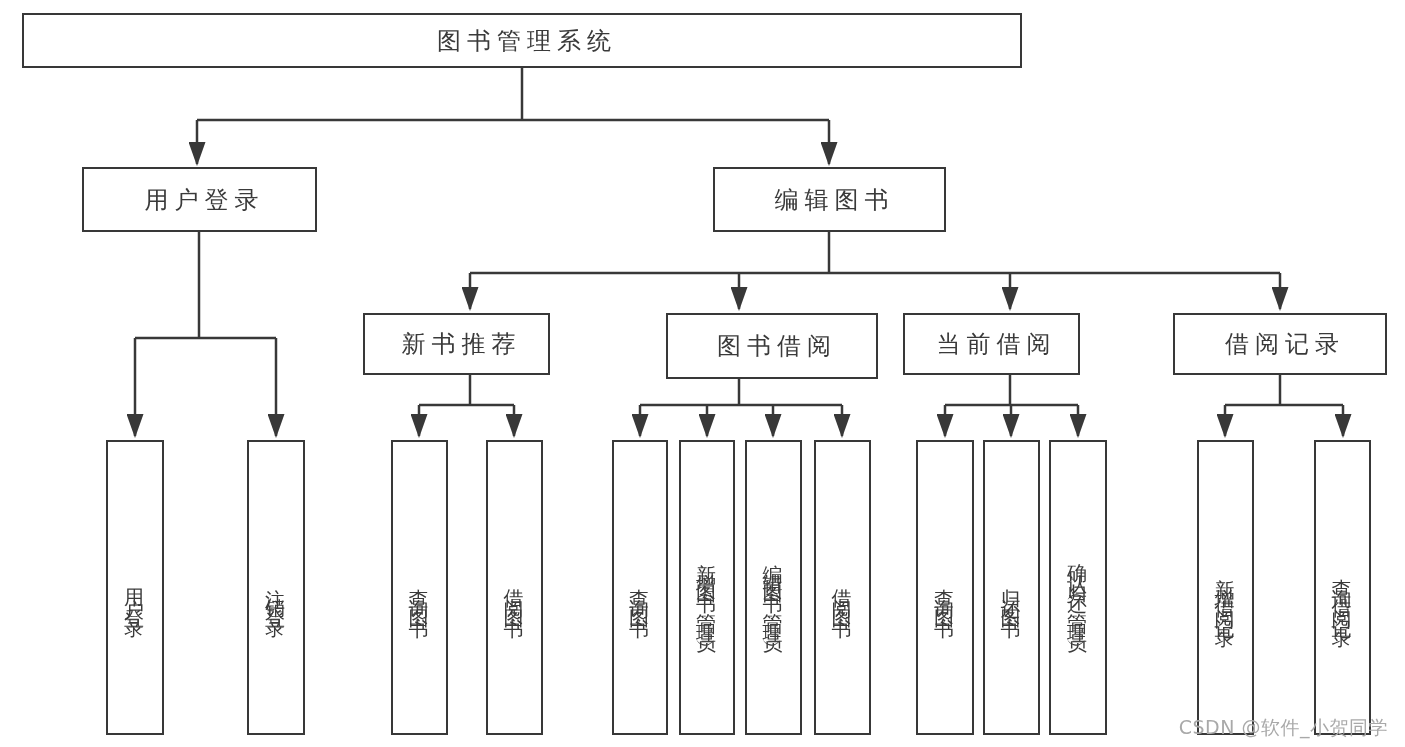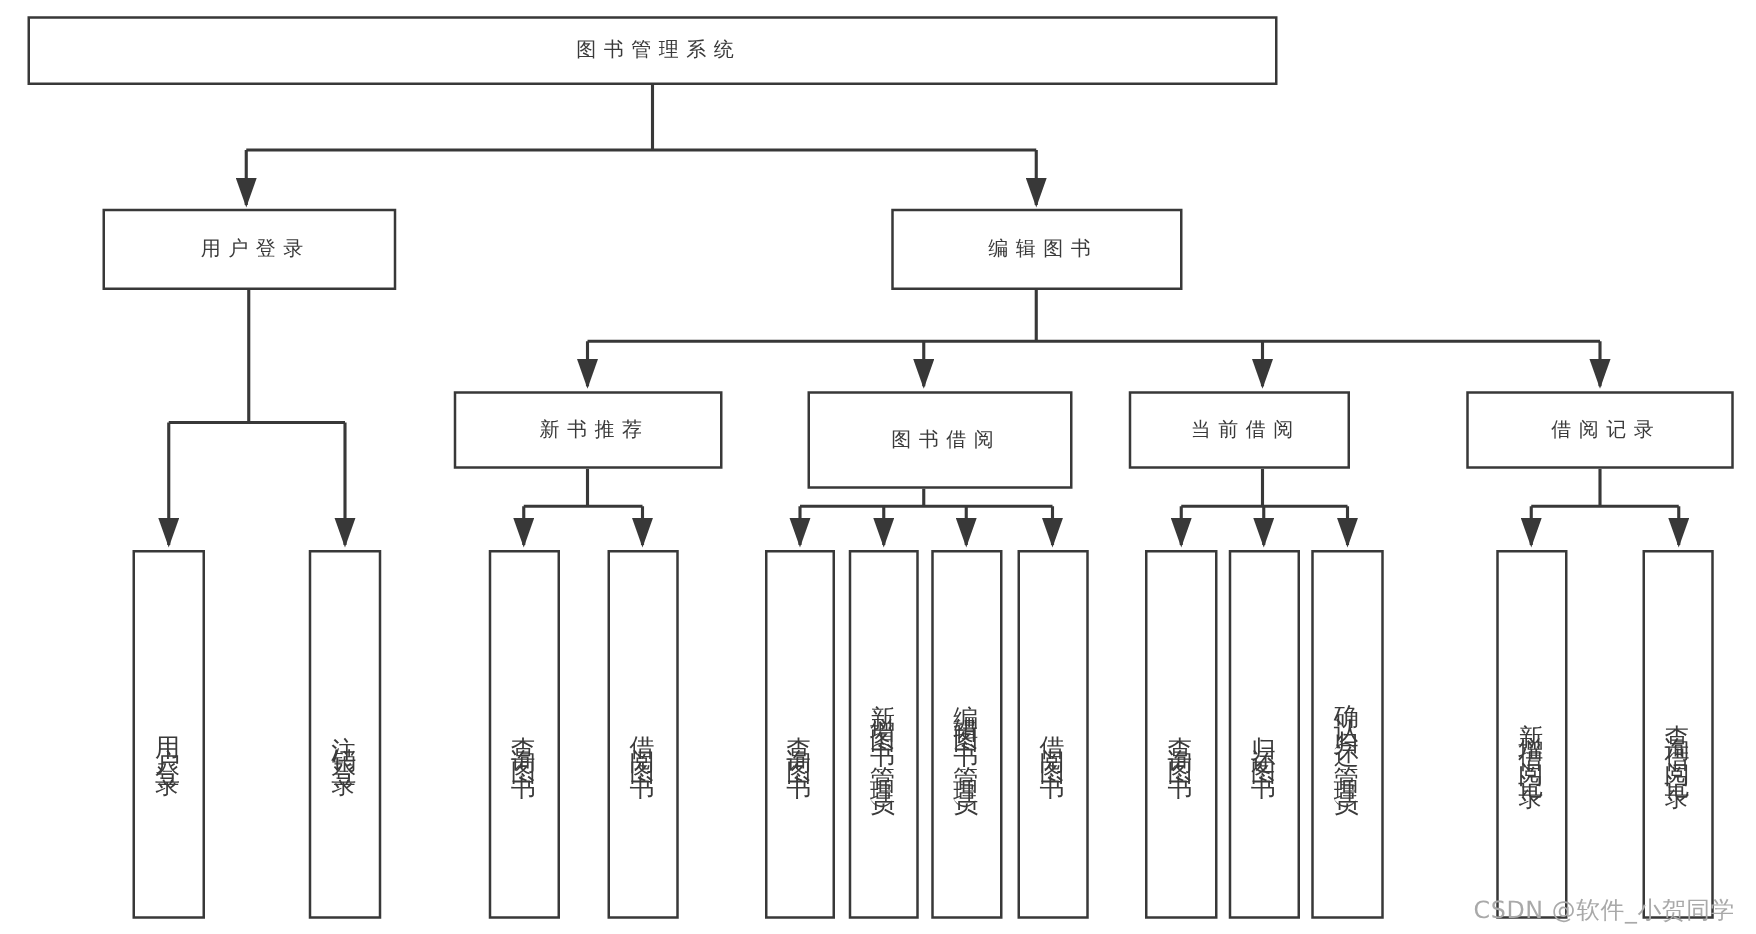--- a/index.html
+++ b/index.html
@@ -14,21 +14,21 @@
   .connectors{position:absolute;left:0;top:0;z-index:0;pointer-events:none;}
   .node{
     position:absolute;
     box-sizing:border-box;
     border:2.5px solid var(--line,#383838);
     background:#fff;
     display:flex;align-items:center;justify-content:center;
     color:var(--text,#3a3a3a);
     z-index:1;
   }
-  .h{font-size:16px;letter-spacing:6px;padding-left:10px;white-space:nowrap;}
+  .h{font-size:24px;letter-spacing:6px;padding-left:10px;white-space:nowrap;}
   .v{
     writing-mode:vertical-rl;
     text-orientation:mixed;
     font-size:20px;
     letter-spacing:10px;
     padding-top:10px;
     white-space:nowrap;
   }
   .watermark{
     position:absolute;
@@ -93,22 +93,22 @@
       <path d="M1225 405 V436" marker-end="url(#ah)"></path>
       <path d="M1343 405 V436" marker-end="url(#ah)"></path>
     </g>
   </svg>
 
   <div class="node h" style="left:22px;top:13px;width:1000px;height:55px">图书管理系统</div>
 
   <div class="node h" style="left:82px;top:167px;width:235px;height:65px">用户登录</div>
   <div class="node h" style="left:713px;top:167px;width:233px;height:65px">编辑图书</div>
 
-  <div class="node h" style="left:363px;top:313px;width:215px;height:62px">新书推荐</div>
-  <div class="node h" style="left:646px;top:313px;width:212px;height:78px">图书借阅</div>
+  <div class="node h" style="left:363px;top:313px;width:187px;height:62px">新书推荐</div>
+  <div class="node h" style="left:666px;top:313px;width:212px;height:66px">图书借阅</div>
   <div class="node h" style="left:903px;top:313px;width:177px;height:62px">当前借阅</div>
   <div class="node h" style="left:1173px;top:313px;width:214px;height:62px">借阅记录</div>
 
   <div class="node v" style="left:106px;top:440px;width:58px;height:295px">用户登录</div>
   <div class="node v" style="left:247px;top:440px;width:58px;height:295px">注销登录</div>
 
   <div class="node v" style="left:391px;top:440px;width:57px;height:295px">查询图书</div>
   <div class="node v" style="left:486px;top:440px;width:57px;height:295px">借阅图书</div>
 
   <div class="node v" style="left:612px;top:440px;width:56px;height:295px">查询图书</div>

